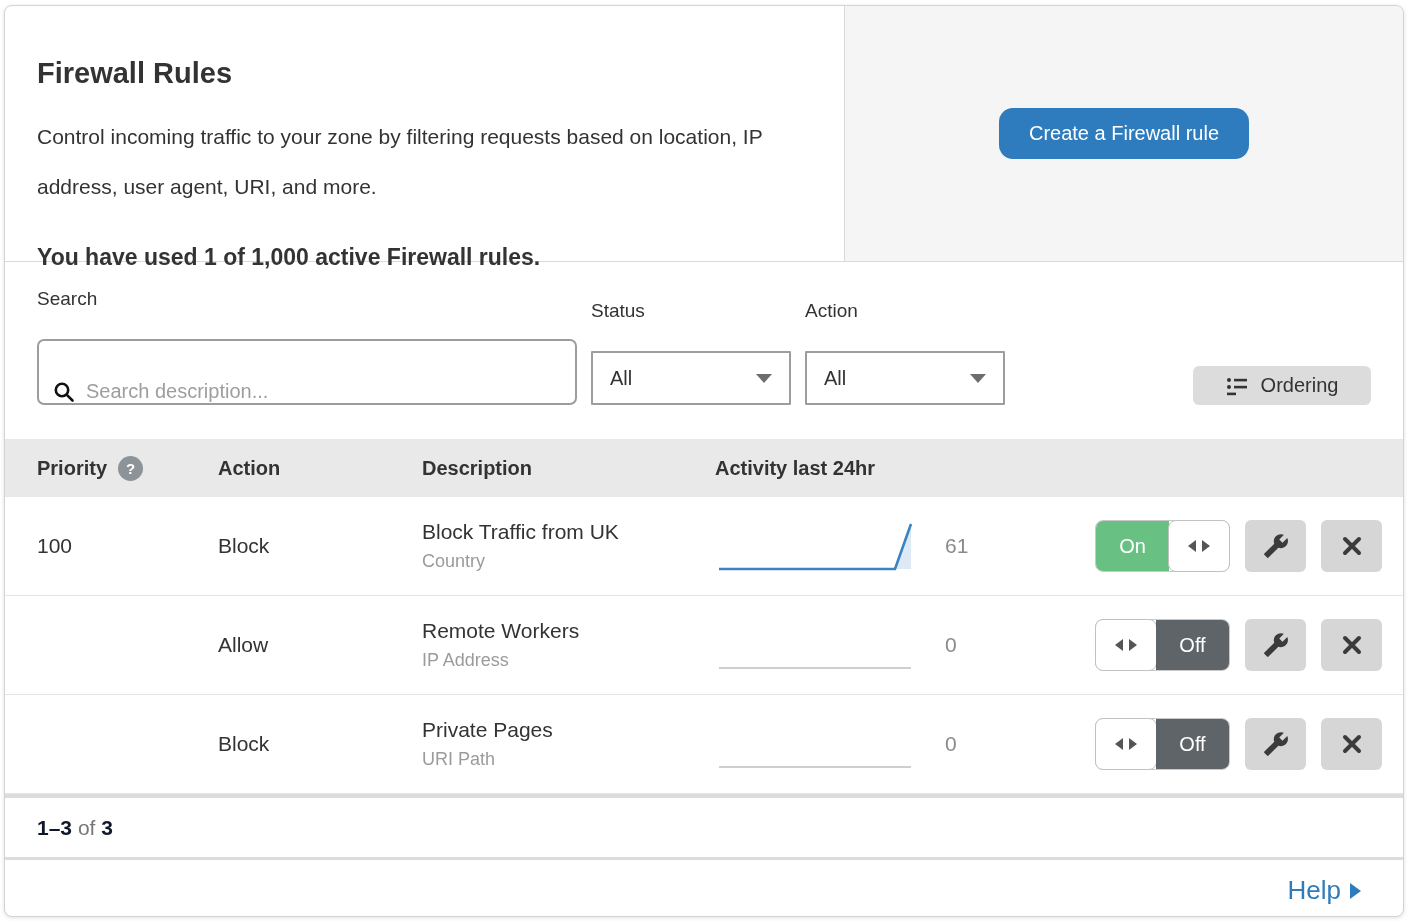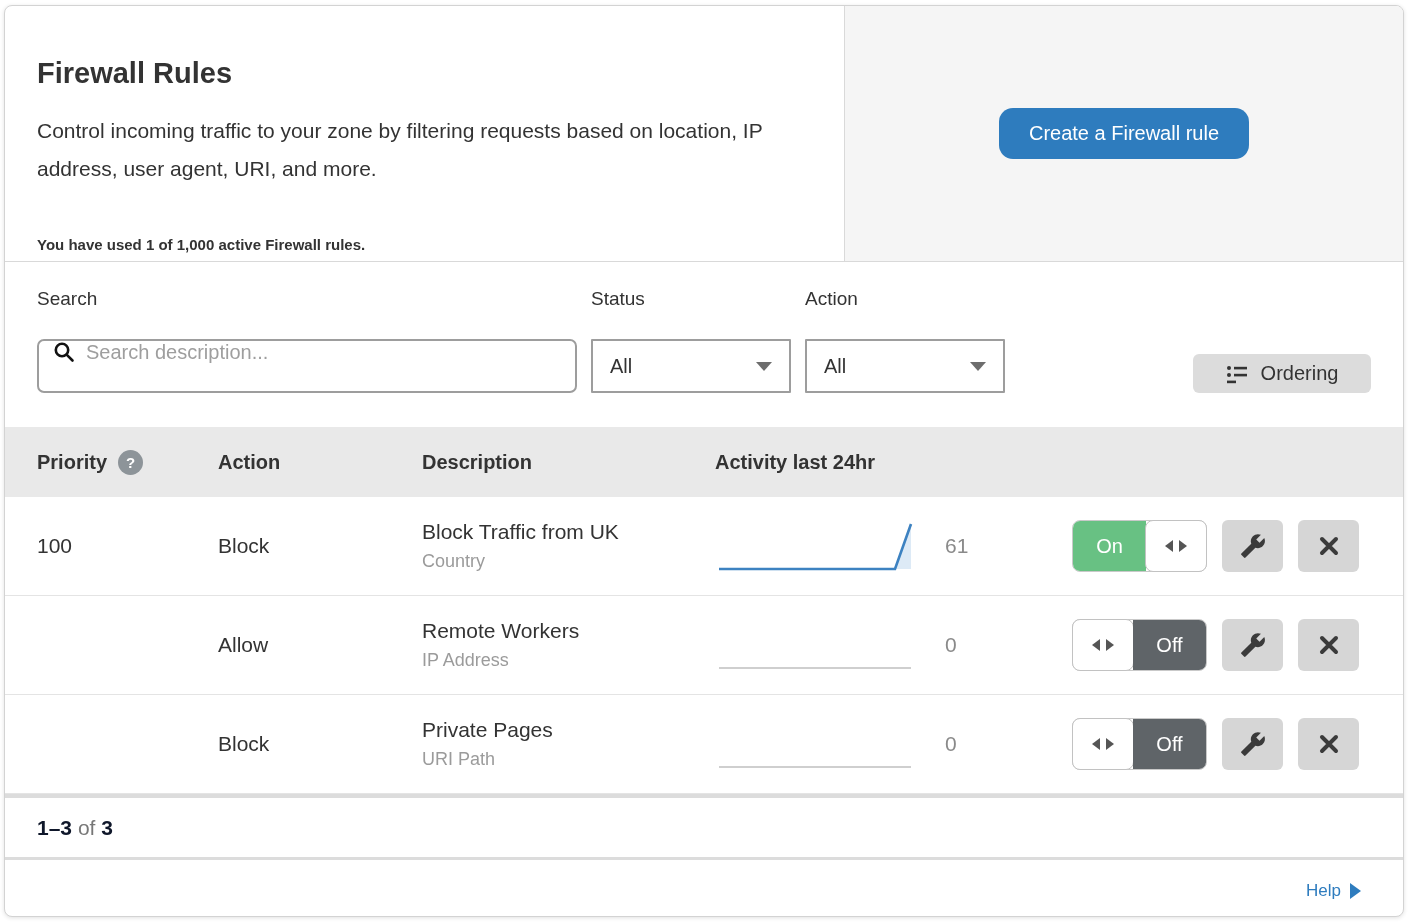--- a/index.html
+++ b/index.html
@@ -12,61 +12,61 @@
   *{box-sizing:border-box;margin:0;padding:0}
   html,body{width:1410px;background:#fff;font-family:"Liberation Sans",sans-serif;color:var(--text-dark)}
   body{padding:5px 4px}
   .card{width:1400px;height:912px;border:1px solid #d3d3d3;border-radius:8px;
         box-shadow:0 1px 4px rgba(0,0,0,.12);overflow:hidden;background:#fff}
 
   
   .top{display:flex;height:256px;border-bottom:1px solid var(--border-gray)}
   .top-left{flex:1;padding:28px 32px;border-right:1px solid var(--border-gray)}
   .page-title{font-size:29px;font-weight:bold;margin:23px 0 22px}
-  .page-desc{font-size:21px;line-height:38px;max-width:770px}
-  .usage-note{font-size:15px;font-weight:bold;margin-top:48px}
+  .page-desc{font-size:21px;line-height:50px;max-width:770px}
+  .usage-note{font-size:23px;font-weight:bold;margin-top:32px}
   .top-right{flex:0 0 558px;background:var(--panel-gray);display:flex;align-items:center;justify-content:center}
   .create-btn{background:var(--accent-blue);color:#fff;border:none;border-radius:14px;
               font-family:inherit;font-size:20px;padding:14px 30px;cursor:pointer}
 
   
   .filters{display:flex;align-items:flex-end;padding:26px 32px 34px;gap:14px}
   .fgroup{display:flex;flex-direction:column}
   .flabel{font-size:19px;margin-bottom:29px}
-  .search-box{width:540px;height:54px;border:2px solid #9d9d9d;border-radius:7px;
-              display:flex;align-items:flex-start;padding:0 14px;background:#fff}
+  .search-box{width:540px;height:66px;border:2px solid #9d9d9d;border-radius:7px;
+              display:flex;align-items:flex-end;padding:0 14px;background:#fff}
   .search-box input{border:none;outline:none;flex:1;font-family:inherit;font-size:20px;color:var(--text-dark)}
   .search-box input::placeholder{color:#9e9e9e}
   .mag{margin-right:11px;flex:0 0 auto}
   .select-box{width:200px;height:54px;border:2px solid #9d9d9d;border-radius:1px;background:#fff;
               display:flex;align-items:center;justify-content:space-between;padding:0 17px;cursor:pointer}
   .select-value{font-size:20px}
   .caret{width:0;height:0;border-left:8px solid transparent;border-right:8px solid transparent;
          border-top:9px solid #6d6d6d}
   .ordering-wrap{margin-left:auto}
   .ordering-btn{width:178px;height:39px;border:none;border-radius:6px;background:#dcdcdc;
                 font-family:inherit;font-size:20px;color:var(--text-dark);cursor:pointer;
                 display:flex;align-items:center;justify-content:center;gap:13px}
 
   
-  .thead{height:70px;background:var(--thead-gray);display:flex;align-items:center;
+  .thead{height:58px;background:var(--thead-gray);display:flex;align-items:center;
          padding-left:32px;font-size:20px;font-weight:bold}
   .col-priority{flex:0 0 181px;display:flex;align-items:center;gap:11px}
   .col-action{flex:0 0 204px}
   .col-desc{flex:0 0 293px}
   .col-activity{flex:1}
   .qmark{width:25px;height:25px;border-radius:50%;background:#8d9499;color:#fff;font-size:15px;
          font-weight:bold;display:inline-flex;align-items:center;justify-content:center;cursor:pointer}
   .row{height:99px;display:flex;align-items:center;padding-left:32px;border-bottom:1px solid #e4e4e4;
        font-size:21px;background:#fff}
   .desc-title{font-size:21px;margin-bottom:7px}
   .desc-sub{font-size:18px;color:var(--text-muted)}
   .col-spark{flex:0 0 205px;display:flex;align-items:center}
   .col-count{flex:0 0 95px;color:var(--count-gray);padding-left:25px}
-  .controls{margin-left:auto;margin-right:44px;display:flex;align-items:center;gap:15px}
+  .controls{margin-left:auto;margin-right:21px;display:flex;align-items:center;gap:15px}
 
   
   .toggle{display:flex;width:135px;height:52px;border-radius:8px;background:#fff;cursor:pointer;
           border:1px solid #c9c9c9}
   .t-state{flex:1;display:flex;align-items:center;justify-content:center;color:#fff;font-size:20px;
            border-radius:7px}
   .toggle.on .t-state{background:var(--toggle-on);border-top-right-radius:0;border-bottom-right-radius:0}
   .toggle.off .t-state{background:var(--toggle-off);order:2;border-top-left-radius:0;border-bottom-left-radius:0}
   .t-knob{flex:0 0 62px;background:#fff;border:1px solid #c2c2c2;border-radius:8px;margin:-1px;
           display:flex;align-items:center;justify-content:center;gap:6px}
@@ -77,21 +77,21 @@
 
   .icon-btn{width:61px;height:52px;border:none;border-radius:6px;background:var(--btn-gray);
             display:flex;align-items:center;justify-content:center;cursor:pointer}
 
   
   .pagination{height:63px;border-top:4px solid #dcdcdc;display:flex;align-items:center;
               padding-left:32px;font-size:21px;color:#777}
   .pagination b{color:#0f172a}
   .helpbar{height:64px;border-top:3px solid #dcdcdc;display:flex;align-items:center;
            justify-content:flex-end;padding-right:42px}
-  .help-link{color:var(--accent-blue);font-size:17px;text-decoration:none;display:flex;
+  .help-link{color:var(--accent-blue);font-size:26px;text-decoration:none;display:flex;
              align-items:center;gap:9px;cursor:pointer}
   .help-caret{width:0;height:0;border-top:8px solid transparent;border-bottom:8px solid transparent;
               border-left:11px solid var(--accent-blue)}
 </style>
 </head>
 <body>
 
 <div class="card">
 
   <div class="top">

